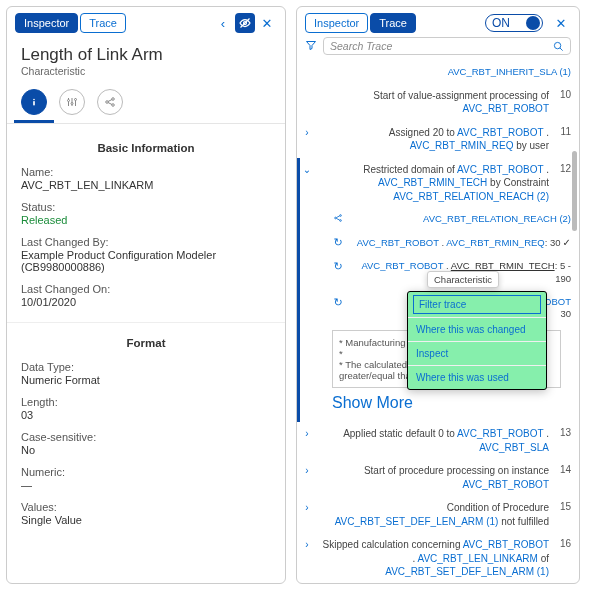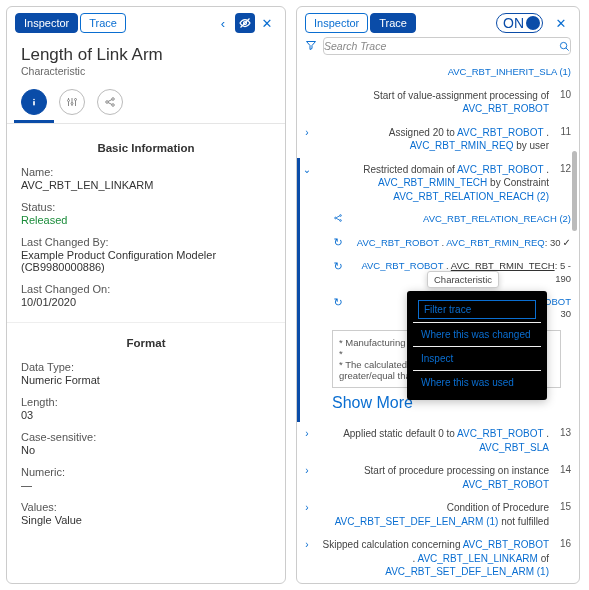--- a/index.html
+++ b/index.html
@@ -36,25 +36,25 @@
     color: #0a6ed1;
     background: #fff;
     border-radius: 4px;
     cursor: pointer;
   }
   .tab.active { background: #0a4ca8; color: #fff; border-color: #0a4ca8; }
   .hdr-spacer { flex: 1; }
   .toggle {
     display: inline-flex;
     align-items: center;
-    gap: 2px;
+    gap: 16px;
     border: 1px solid #0a4ca8;
     border-radius: 12px;
     padding: 1px 2px 1px 6px;
-    font-size: 14px;
+    font-size: 12px;
     color: #0a4ca8;
     margin-right: 6px;
   }
   .toggle .knob {
     width: 14px; height: 14px;
     background: #0a4ca8; border-radius: 50%;
   }
   .hdr-icon {
     width: 20px; height: 20px;
     display: inline-flex; align-items: center; justify-content: center;
@@ -102,21 +102,21 @@
   .divider { border-top: 1px solid #eee; margin: 14px -14px; }
   
   .search-row {
     display: flex; align-items: center; gap: 6px;
     padding: 0 8px 6px 8px;
   }
   .search {
     flex: 1;
     display: flex; align-items: center;
     border: 1px solid #ccc; border-radius: 4px;
-    padding: 2px 0; font-size: 10.5px; color: #888;
+    padding: 2px 6px; font-size: 10.5px; color: #888;
     font-style: italic;
   }
   .filter-icon { color: #0a6ed1; font-size: 12px; }
   .trace { flex: 1; overflow-y: auto; font-size: 10px; color: #444; position: relative; }
   .row {
     display: flex; align-items: flex-start;
     padding: 5px 8px 5px 4px;
     gap: 6px;
     border-bottom: 0;
   }
@@ -140,21 +140,21 @@
     background: #fff; border: 1px solid #ccc;
     box-shadow: 0 2px 6px rgba(0,0,0,.2);
     font-size: 9.5px; color: #444;
     padding: 2px 6px; border-radius: 3px;
     z-index: 6;
   }
   .popup {
     position: absolute;
     top: 230px; left: 110px;
     width: 140px;
-    background: #000000; border: 6px solid #000000;
+    background: #86efac; border: 1px solid #000000;
     box-shadow: 0 2px 10px rgba(0,0,0,.25);
     font-size: 10px;
     z-index: 5;
     border-radius: 3px;
   }
   .popup .item {
     padding: 6px 8px; color: #0a6ed1; cursor: pointer;
     border-top: 1px solid #f0f0f0;
   }
   .popup .item:first-child { border-top: none; }

